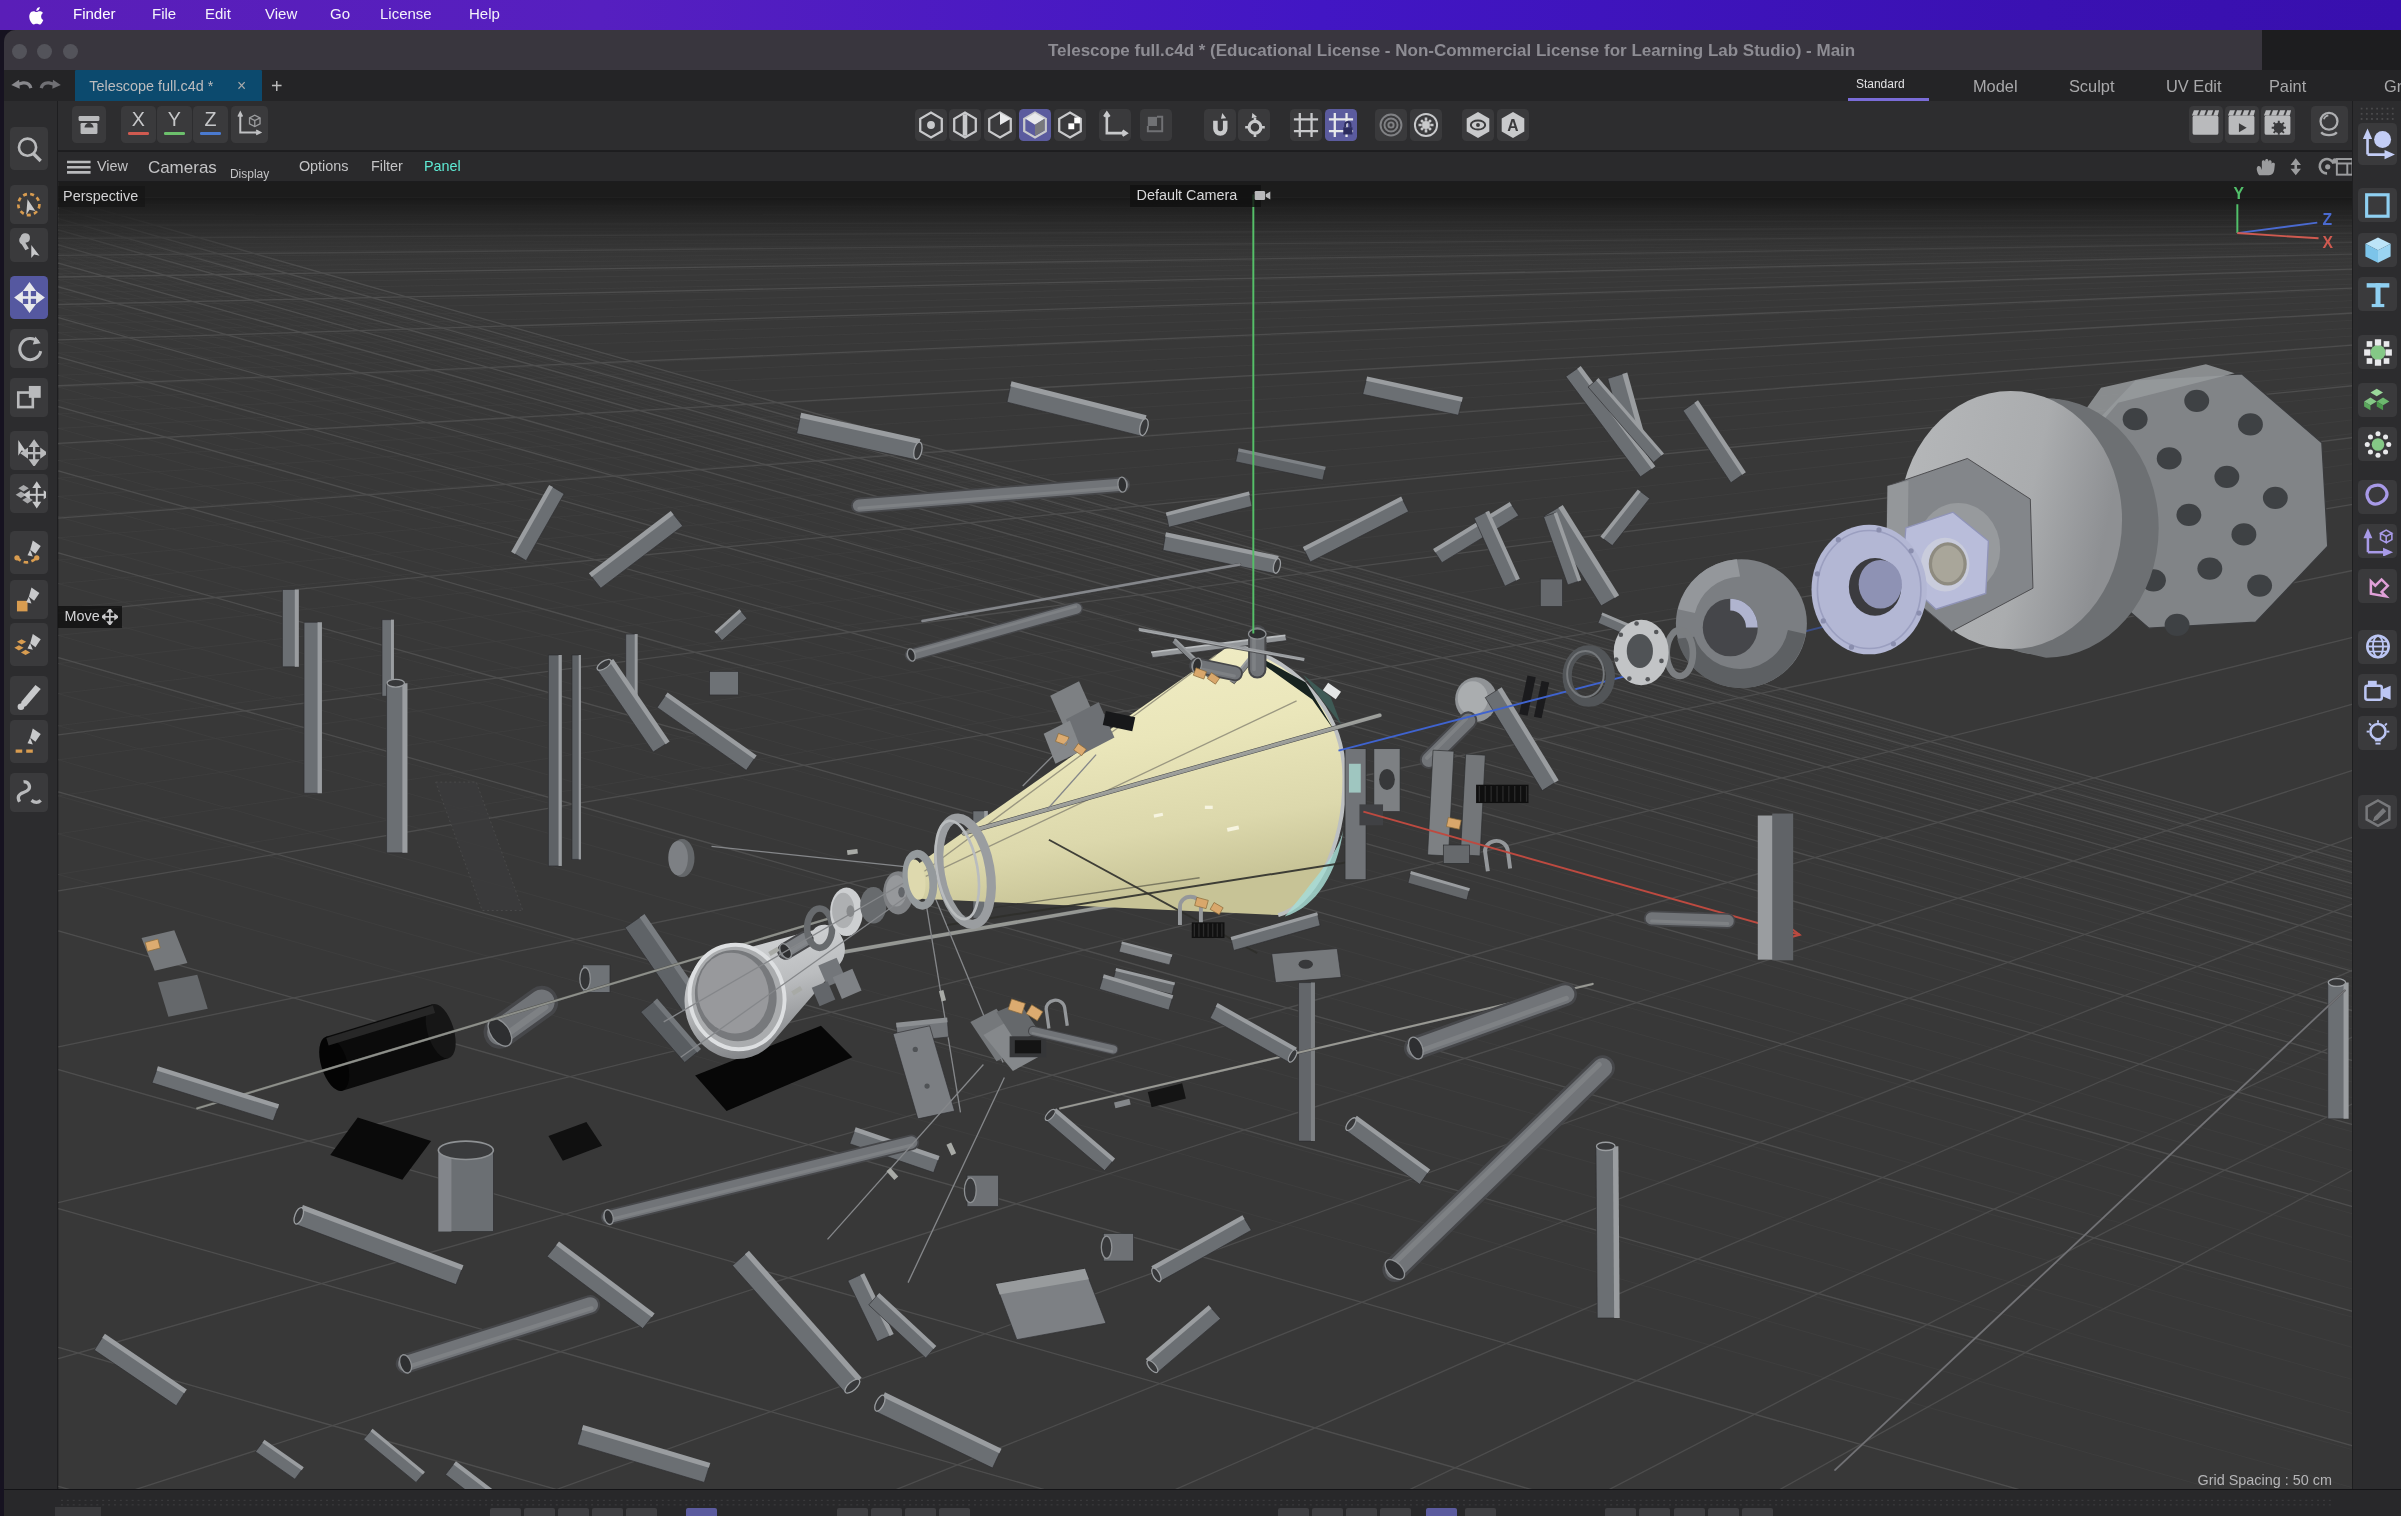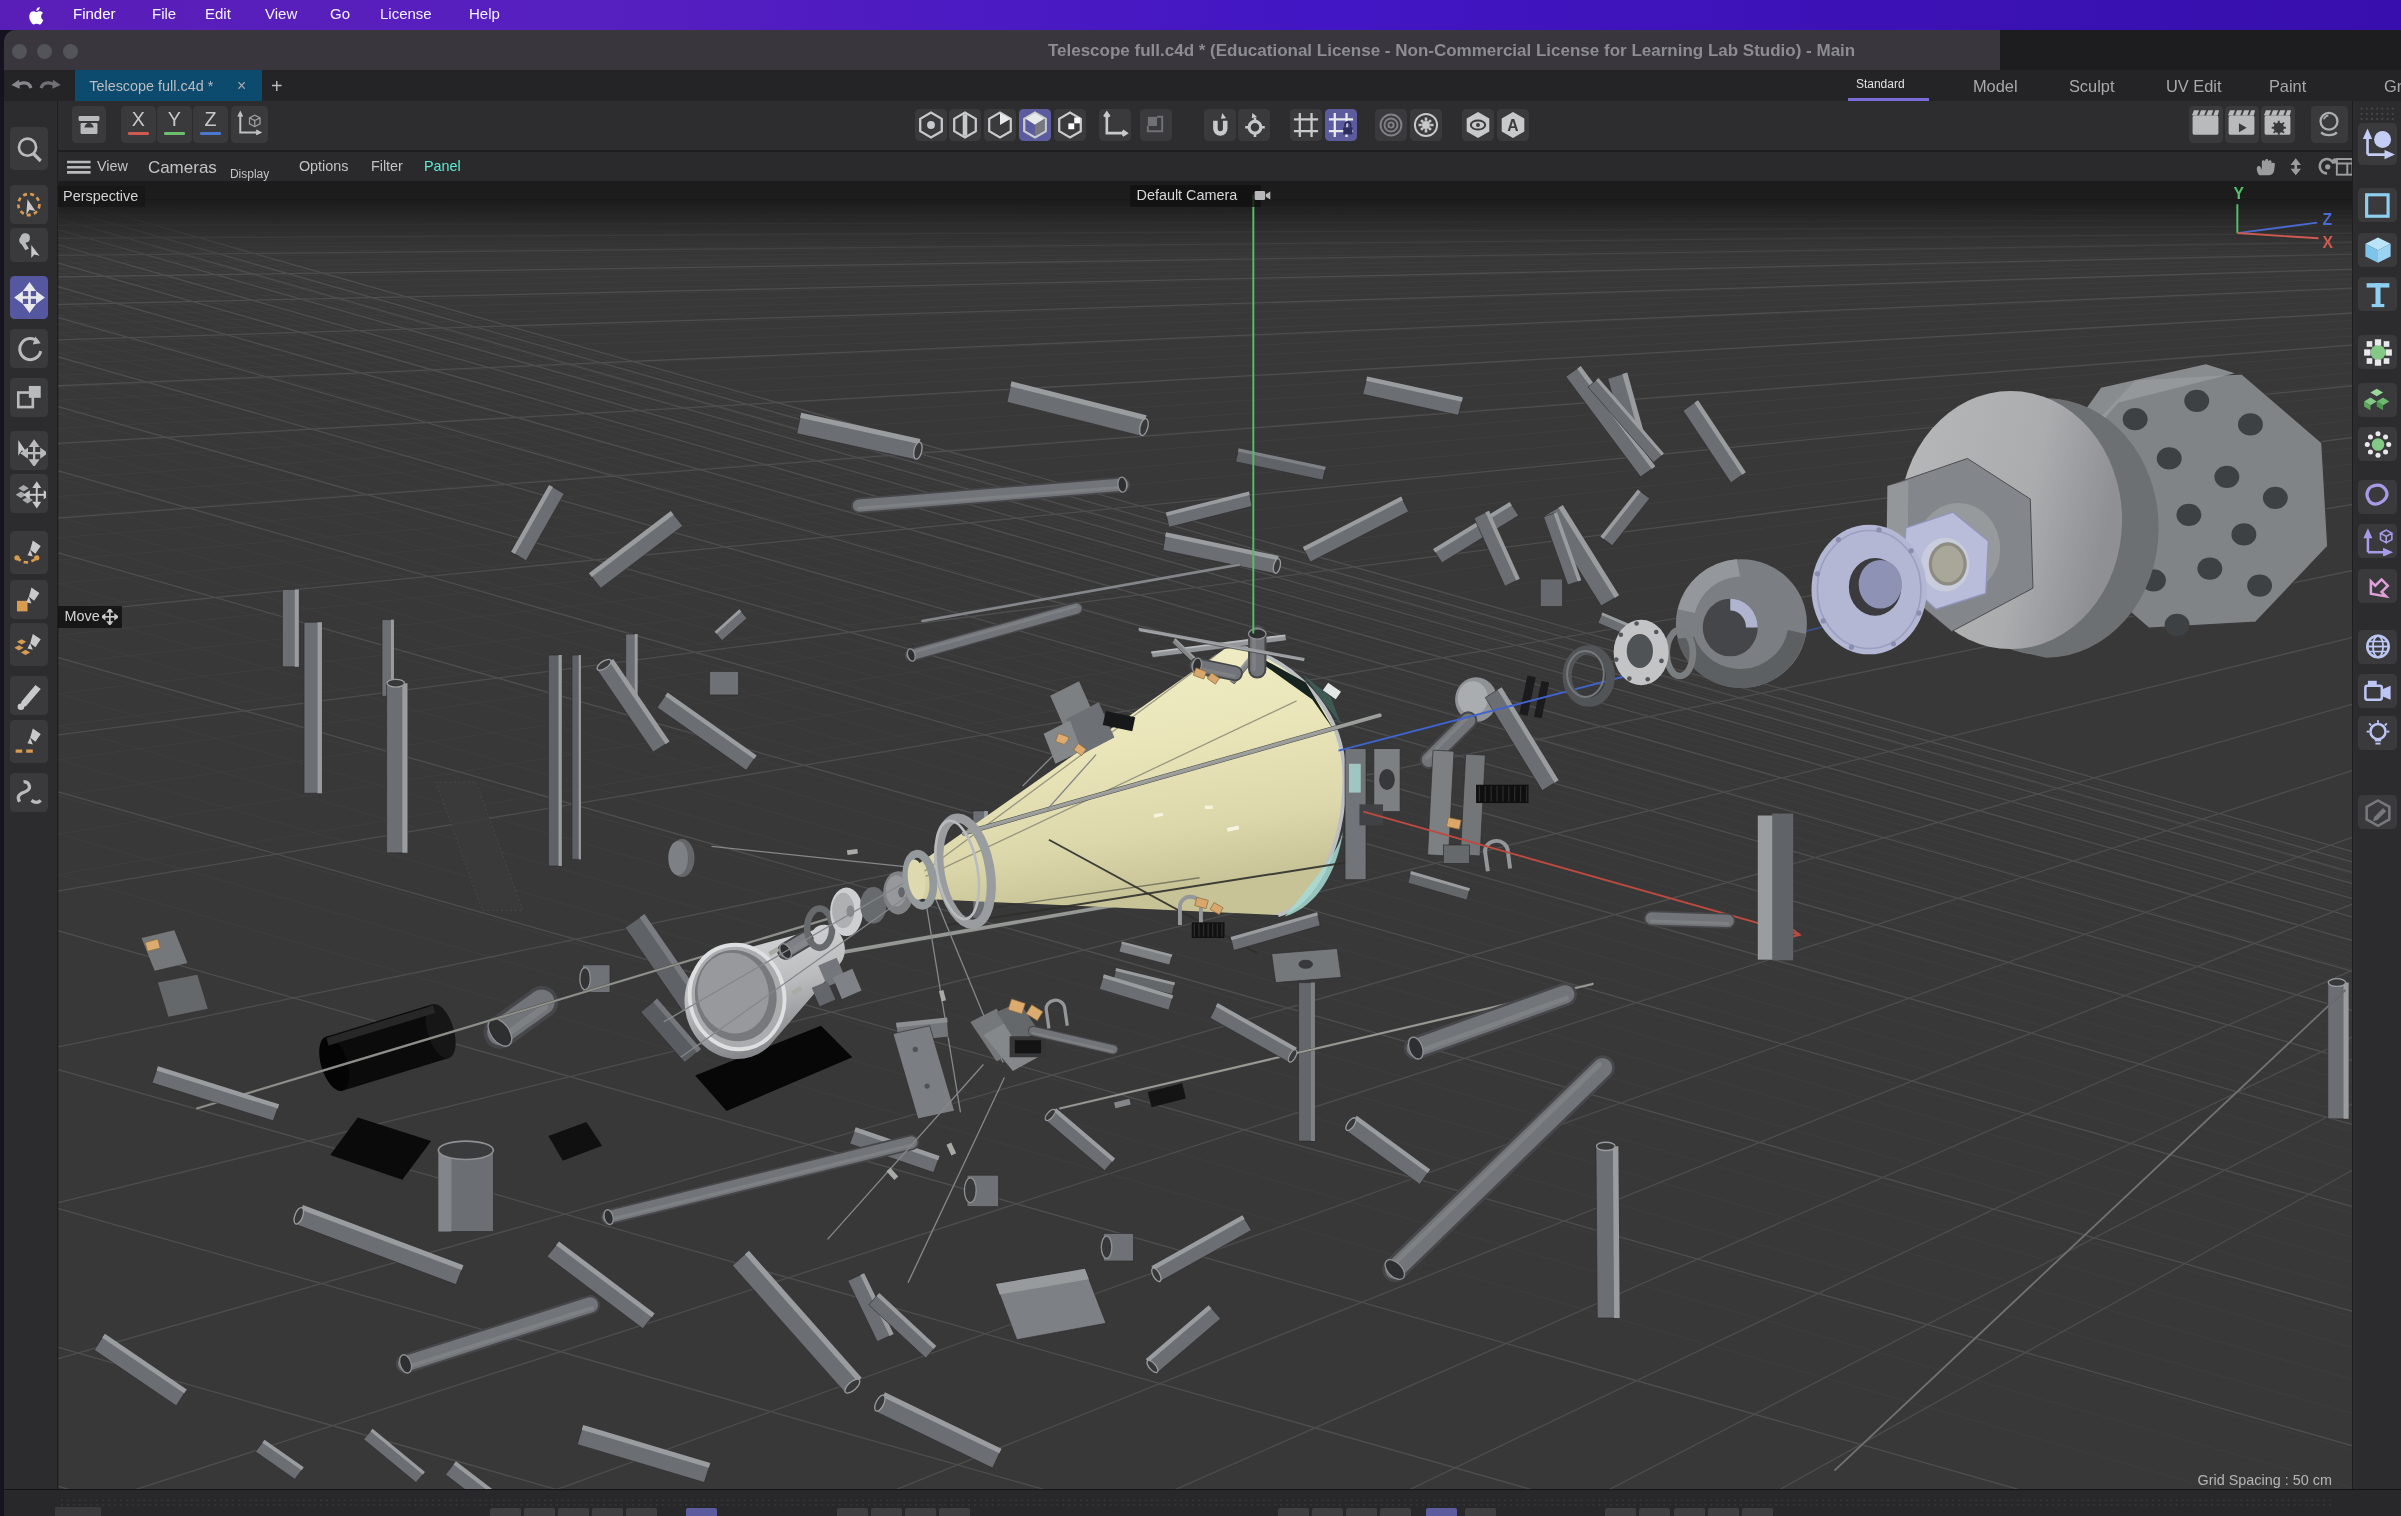--- a/index.html
+++ b/index.html
@@ -12,21 +12,21 @@
     </svg>
  <div class="abs" style="left:73px;top:5.2px;font-size:15px;font-weight:400;color:#fff">Finder</div>
  <div class="abs" style="left:152px;top:5.2px;font-size:15px;color:#f4f2fa">File</div>
  <div class="abs" style="left:205px;top:5.2px;font-size:15px;color:#f4f2fa">Edit</div>
  <div class="abs" style="left:265px;top:5.2px;font-size:15px;color:#f4f2fa">View</div>
  <div class="abs" style="left:330px;top:5.2px;font-size:15px;color:#f4f2fa">Go</div>
  <div class="abs" style="left:380px;top:5.2px;font-size:15px;color:#f4f2fa">License</div>
  <div class="abs" style="left:469px;top:5.2px;font-size:15px;color:#f4f2fa">Help</div>
 </div>
 <div class="abs" style="left:3.9px;top:30px;width:2397px;height:1487px;background:#1d1d1f;border-radius:11.8px 0 0 0;overflow:hidden">
- <div class="abs" style="left:0;top:0;width:1996px;height:41px;background:#39363e;border-bottom:0.7px solid #222">
+ <div class="abs" style="left:0;top:0;width:2258px;height:41px;background:#39363e;border-bottom:0.7px solid #222">
   <div class="abs" style="left:7.9px;top:13.8px;width:15px;height:15px;border-radius:50%;background:#53535a"></div>
   <div class="abs" style="left:33px;top:13.8px;width:15px;height:15px;border-radius:50%;background:#53535a"></div>
   <div class="abs" style="left:59px;top:13.8px;width:15px;height:15px;border-radius:50%;background:#53535a"></div>
   <div class="abs" style="left:1044px;top:11px;font-size:17px;font-weight:700;color:#8d8c93;white-space:nowrap">Telescope full.c4d * (Educational License - Non-Commercial License for Learning Lab Studio) - Main</div>
  </div>
 
 <div class="abs" style="left:0;top:40px;width:2397px;height:31px;background:#242426">
  <svg class="abs" style="left:6.6px;top:9.2px" width="56" height="14.4" viewBox="0 0 86 22">
   <path d="M32 14 Q30 5 20 6 L12 8" fill="none" stroke="#88888c" stroke-width="5"></path>
         <path d="M14 1 L2 9 L15 15 Z" fill="#88888c"></path>

